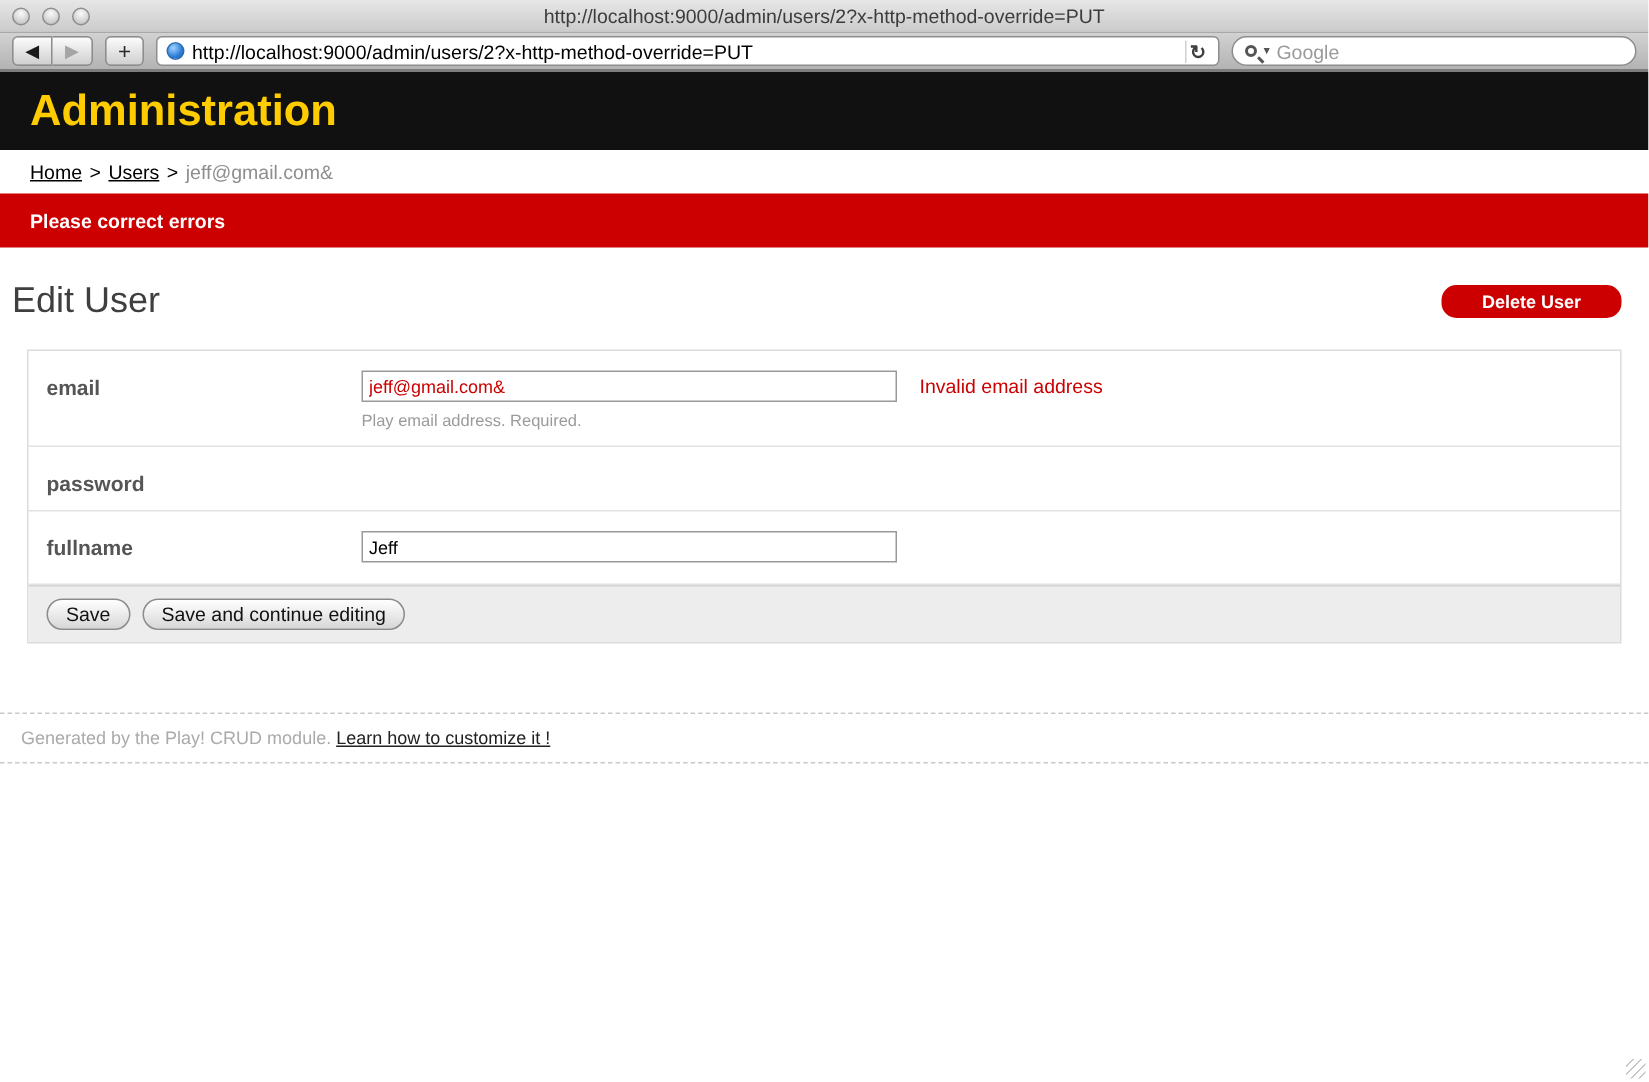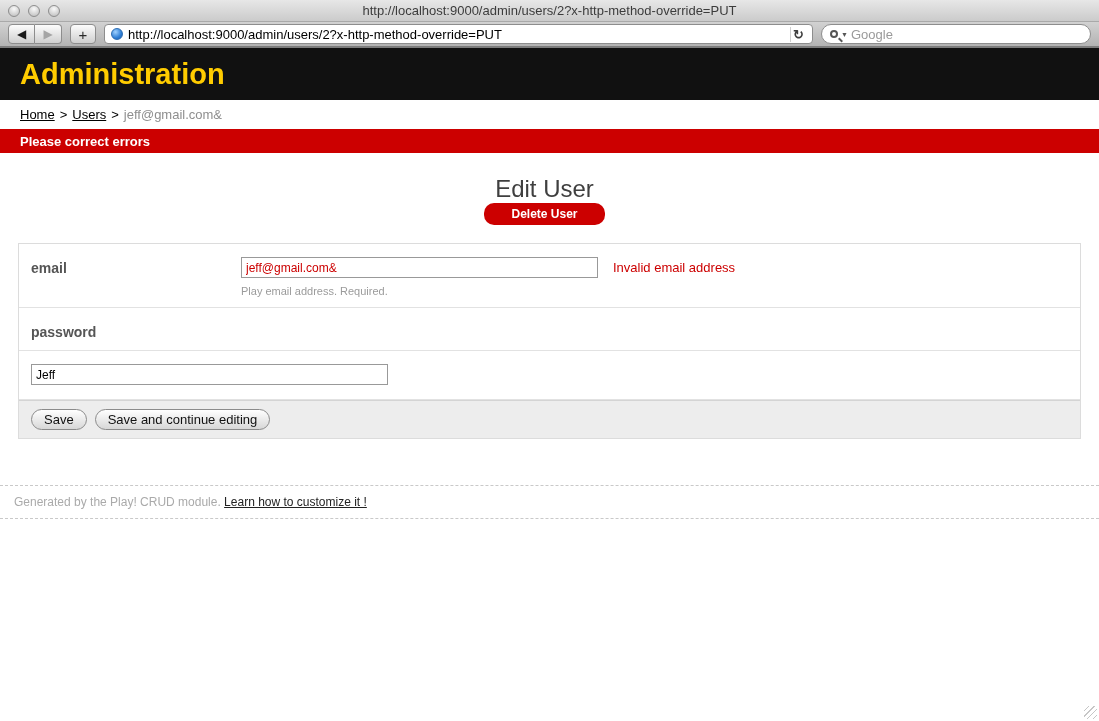--- a/index.html
+++ b/index.html
@@ -51,25 +51,25 @@
 
   
   .appheader { height:52px; background:#111; display:flex; align-items:center; }
   .apptitle { color:#ffcc00; font-size:29px; font-weight:bold; padding-left:20px; }
 
   .breadcrumb { height:29px; display:flex; align-items:center; padding-left:20px;
                 font-size:13px; color:#000; gap:5px; background:#fff; }
   .breadcrumb a { color:#000; text-decoration:underline; cursor:pointer; }
   .crumb-current { color:#8e8e8e; }
 
-  .errorbar { height:24px; background:#cc0000; display:flex; align-items:center; }
+  .errorbar { height:36px; background:#cc0000; display:flex; align-items:center; }
   .errorbar span { color:#fff; font-weight:bold; font-size:13px; padding-left:20px; }
 
   .pagehead { display:flex; align-items:center; justify-content:space-between;
-              margin:22px 18px 18px 8px;flex-direction:column; }
+              margin:22px 18px 18px 8px; }
   .pagetitle { font-size:24px; color:#3f3f3f; }
   .deletebtn { background:#cc0000; color:#fff; font-weight:bold; font-size:12px;
                border:none; border-radius:10px; padding:4px 27px; cursor:pointer;
                font-family:"Liberation Sans",sans-serif; }
 
   .formbox { margin:0 18px; border:1px solid #dcdcdc; background:#fff; }
   .frow { display:flex; padding:13px 12px 10px 12px; border-bottom:1px solid #e2e2e2; }
   .flabel { width:210px; font-weight:bold; font-size:14px; color:#555; padding-top:3px; }
   .fcol { flex:1; }
   .inputline { display:flex; align-items:center; }
@@ -162,20 +162,21 @@
       </div>
       <div class="hint">Play email address. Required.</div>
     </div>
   </div>
 
   <div class="frow">
     <label class="flabel">password</label>
   </div>
 
   <div class="frow nohint">
+    <label class="flabel">fullname</label>
     <div class="fcol">
       <div class="inputline">
         <input class="txt" value="Jeff" style="">
       </div>
     </div>
   </div>
 
   <div class="btnrow">
     <button class="aquabtn">Save</button>
     <button class="aquabtn">Save and continue editing</button>

